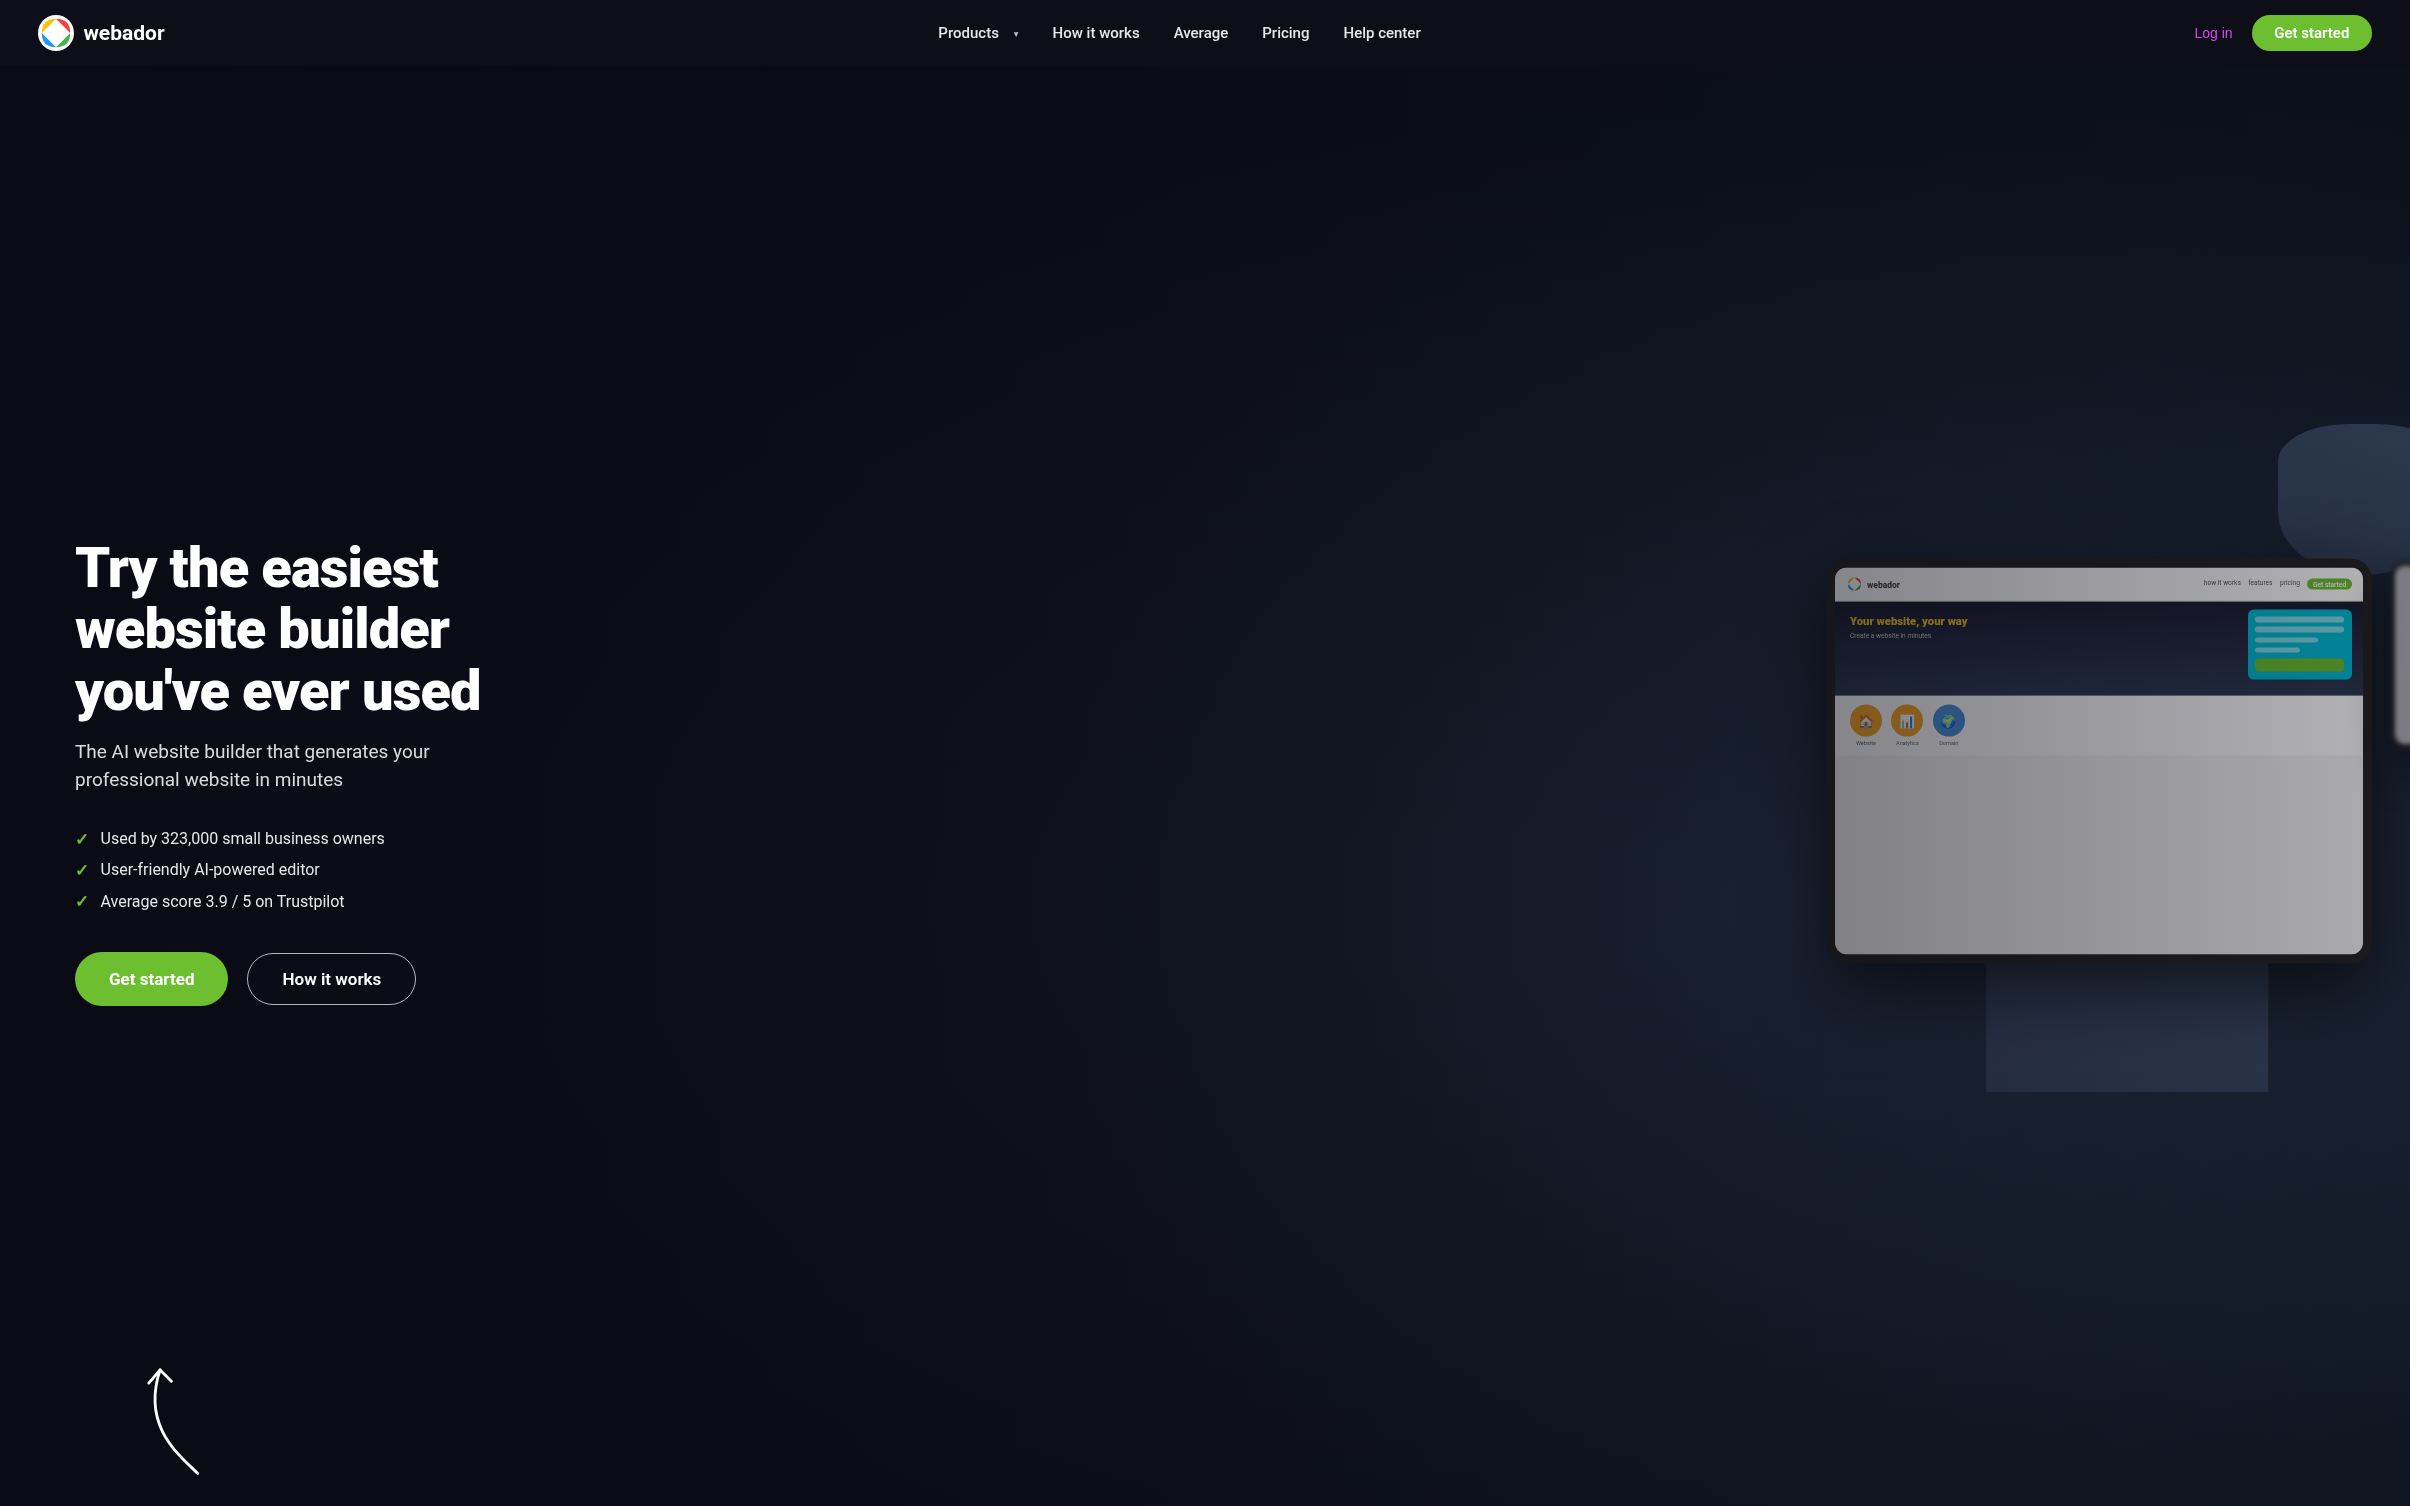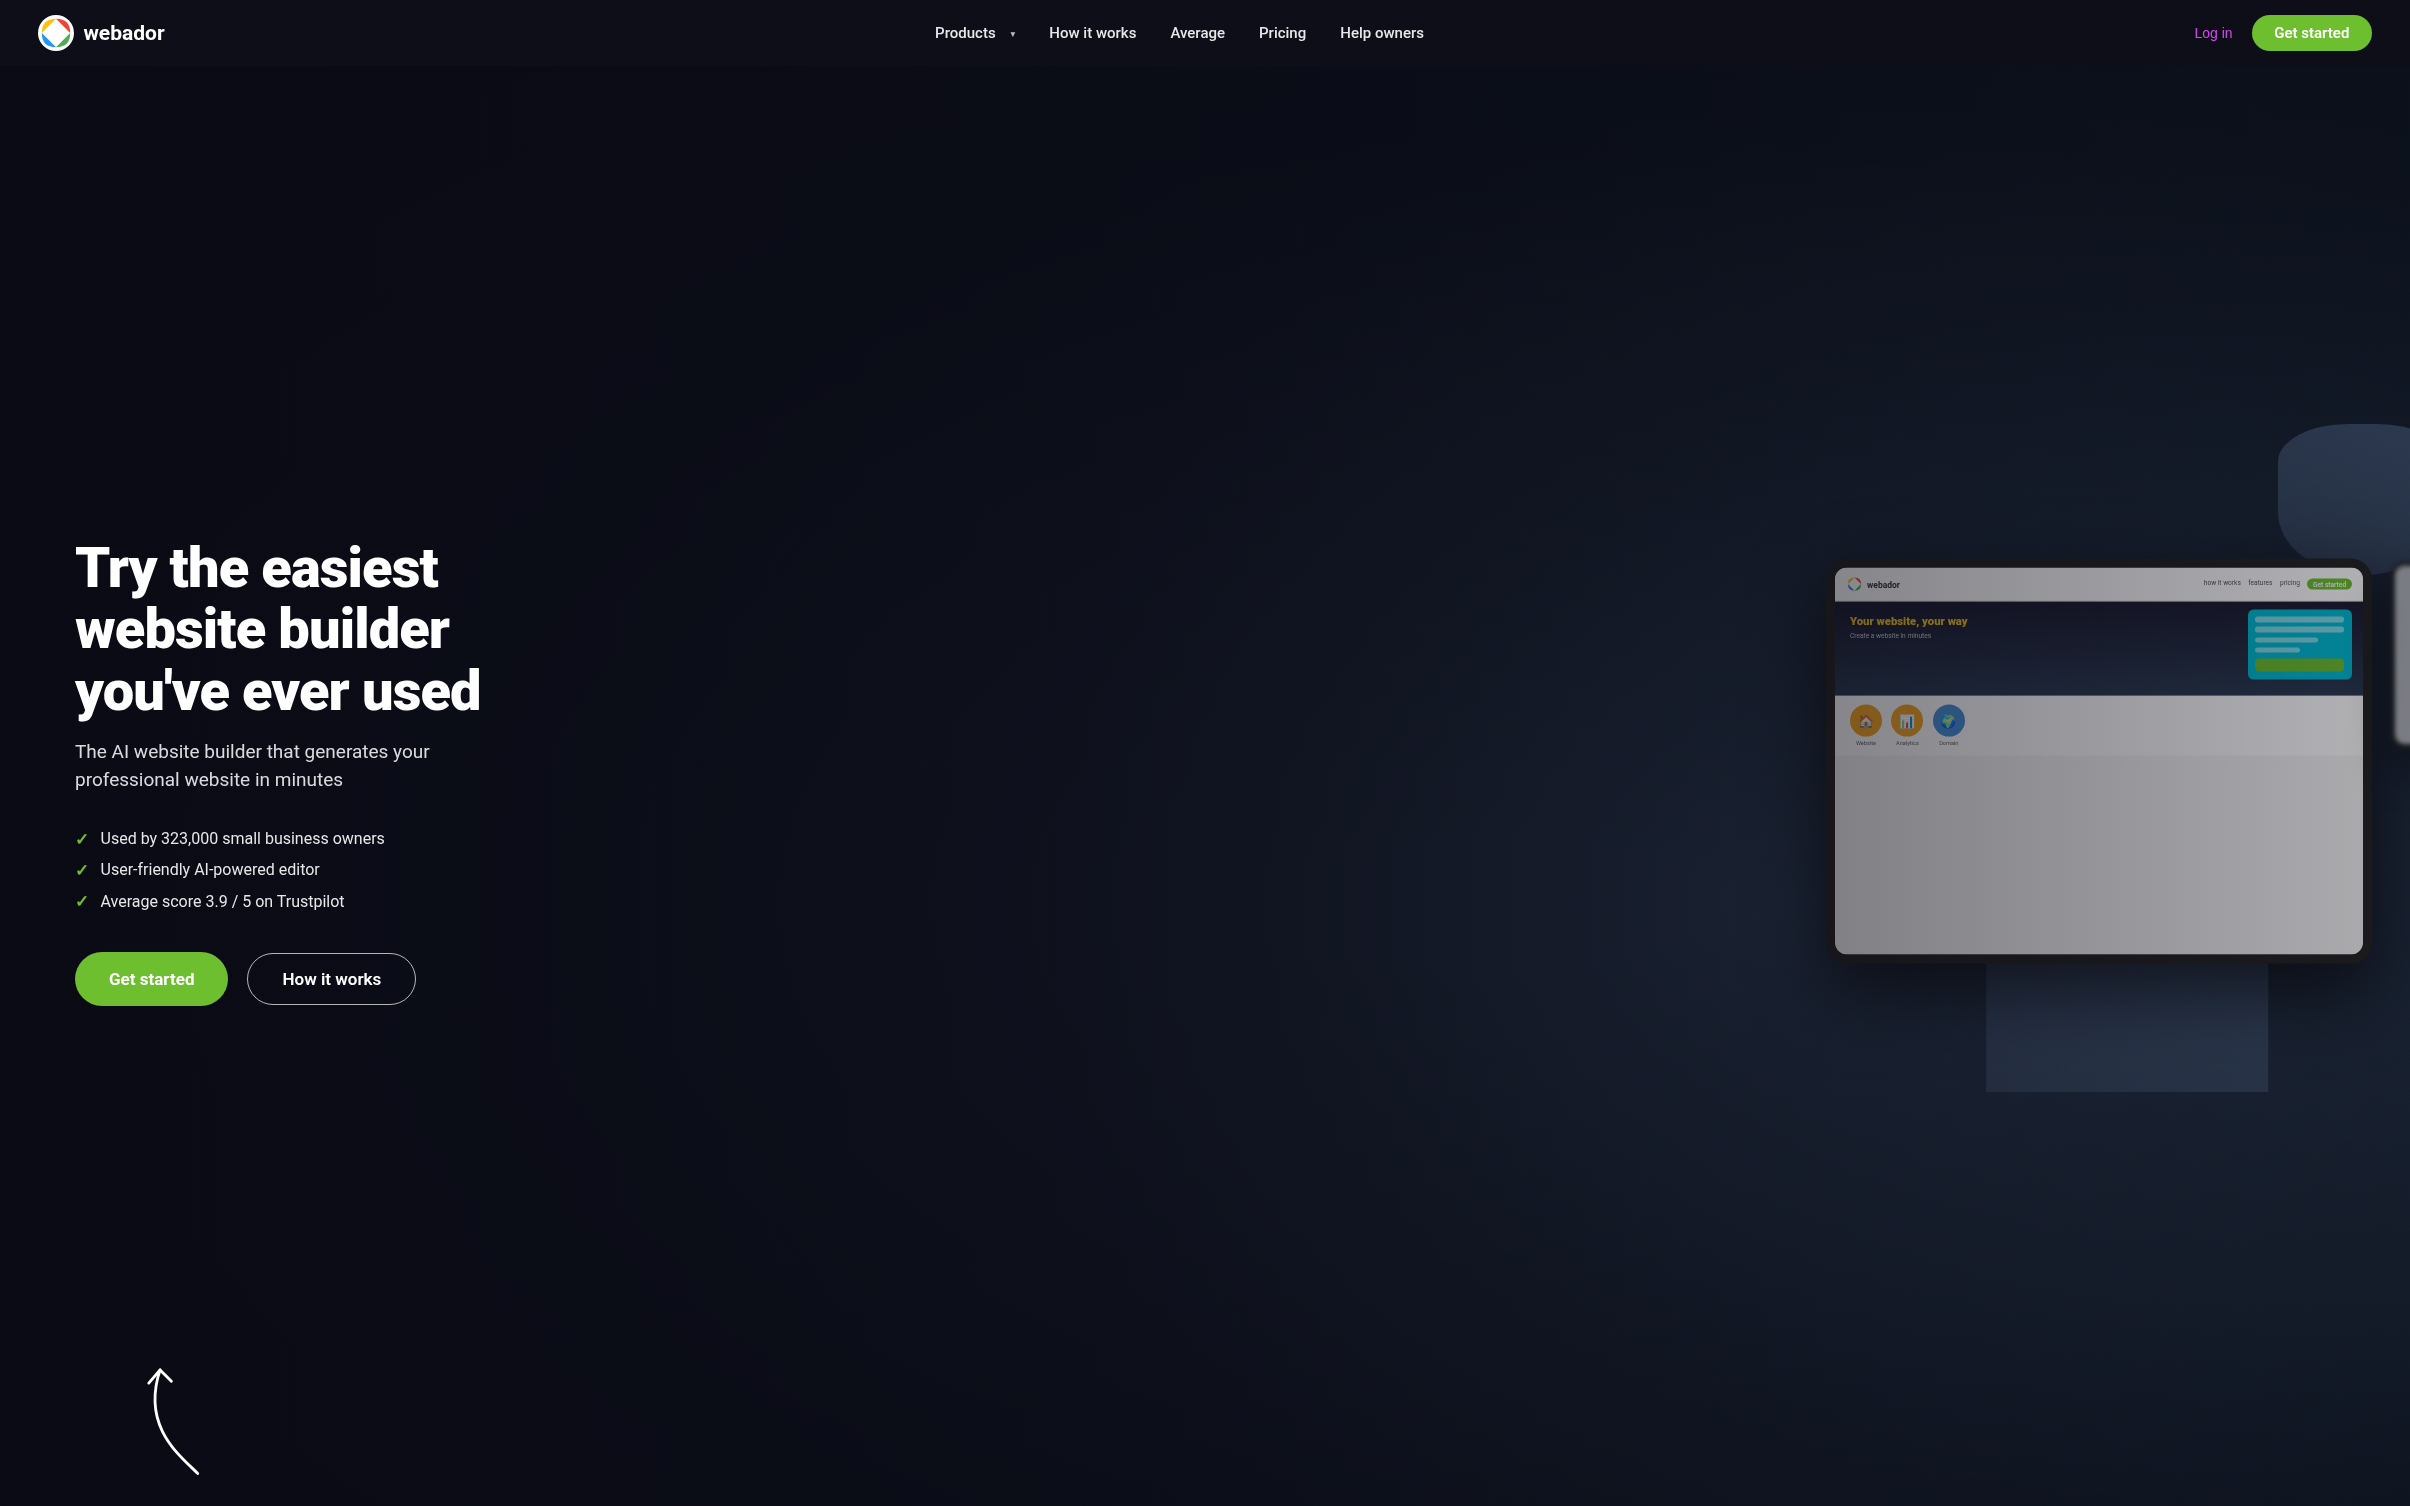--- a/index.html
+++ b/index.html
@@ -476,21 +476,21 @@
     <li>
       <a href="#">How it works</a>
     </li>
     <li>
       <a href="#">Average</a>
     </li>
     <li>
       <a href="#">Pricing</a>
     </li>
     <li>
-      <a href="#">Help owners</a>
+      <a href="#">Help center</a>
     </li>
   </ul>
 
   <div class="navbar-actions">
     <button class="btn-login">Log in</button>
     <a href="#" class="btn-get-started-nav">Get started</a>
   </div>
 </nav>
 
 <section class="hero">

